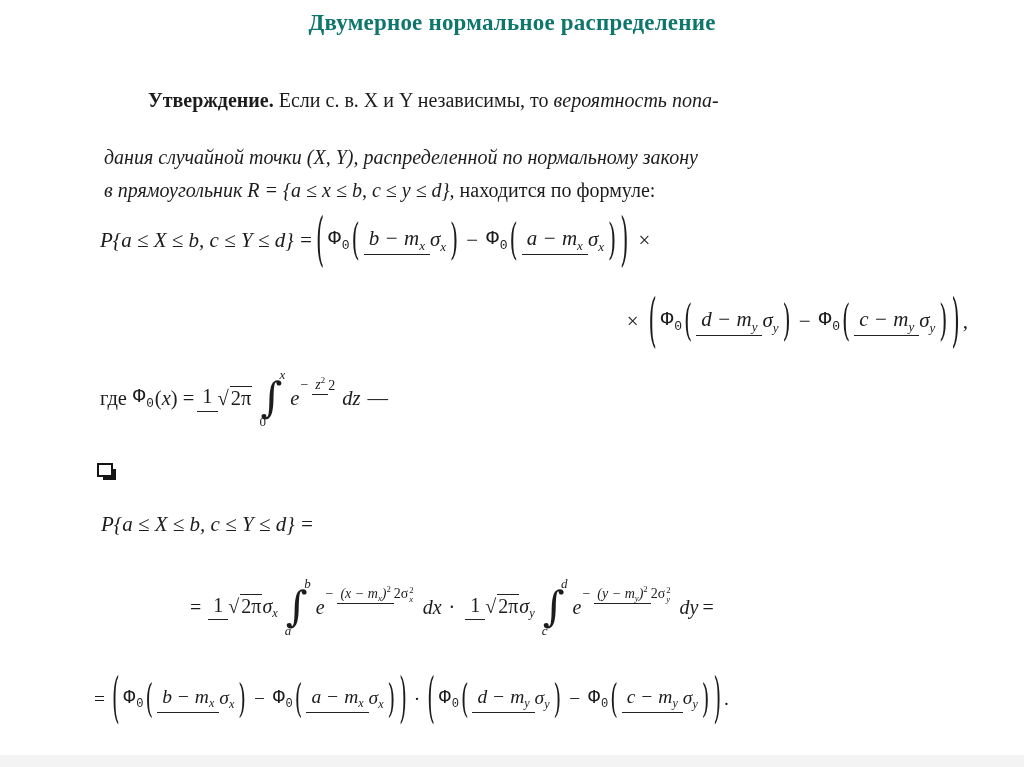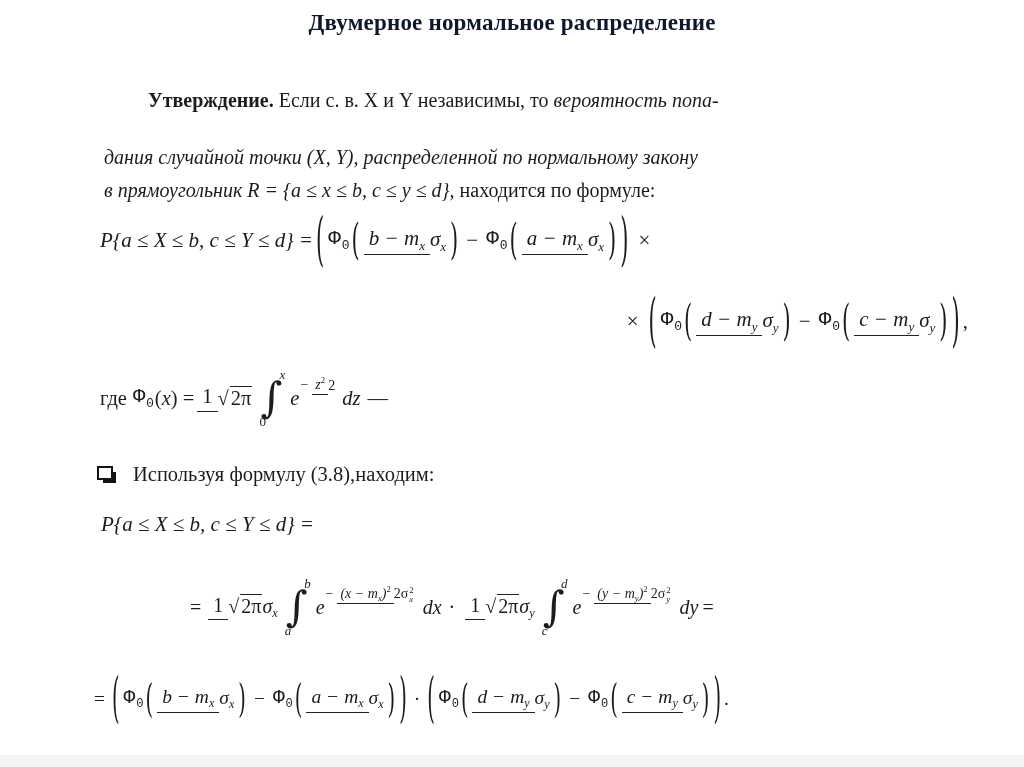--- a/index.html
+++ b/index.html
@@ -1,21 +1,21 @@
 <!DOCTYPE html>
 <html><head>
 <meta charset="utf-8">
 <style>
   html,body{margin:0;padding:0;background:#fff;}
   .slide{position:relative;width:1024px;height:767px;background:#ffffff;overflow:hidden;
          font-family:"Liberation Serif","DejaVu Serif",serif;color:#1c1c1c;}
   .bottom-strip{position:absolute;left:0;right:0;bottom:0;height:12px;background:#f3f3f3;}
 
   .title{position:absolute;top:10px;left:0;width:100%;text-align:center;
-         font-weight:bold;font-size:23px;color:#0f172a;letter-spacing:.2px;}
+         font-weight:bold;font-size:23px;color:#0f766e;letter-spacing:.2px;}
 
   
   .stmt{position:absolute;left:104px;top:84px;width:840px;font-size:20px;line-height:1.66;}
   .stmt .line{white-space:nowrap;}
   .ind{display:inline-block;width:44px;}
   .b{font-weight:bold;}
   .it{font-style:italic;margin-top:24px;}
 
   
   .mrow{position:absolute;display:flex;align-items:center;white-space:nowrap;font-size:21px;}
@@ -146,21 +146,20 @@
       </span>
     <span class="mi" style="margin-left:4px">dz</span>
     <span class="op">—</span>
   </div>
 
   <div class="bullet-row">
     <span class="bicon">
         <span class="sh"></span>
         <span class="fr"></span>
       </span>
-    <span>Используя формулу (3.8),находим:</span>
   </div>
 
   <div class="mrow" id="row-e">
     <span class="mi">P{a ≤ X ≤ b, c ≤ Y ≤ d} =</span>
   </div>
 
   <div class="mrow" id="row-f">
     <span class="opn">=</span>
     <span class="frac">
         <span class="num"><span>1</span></span>

